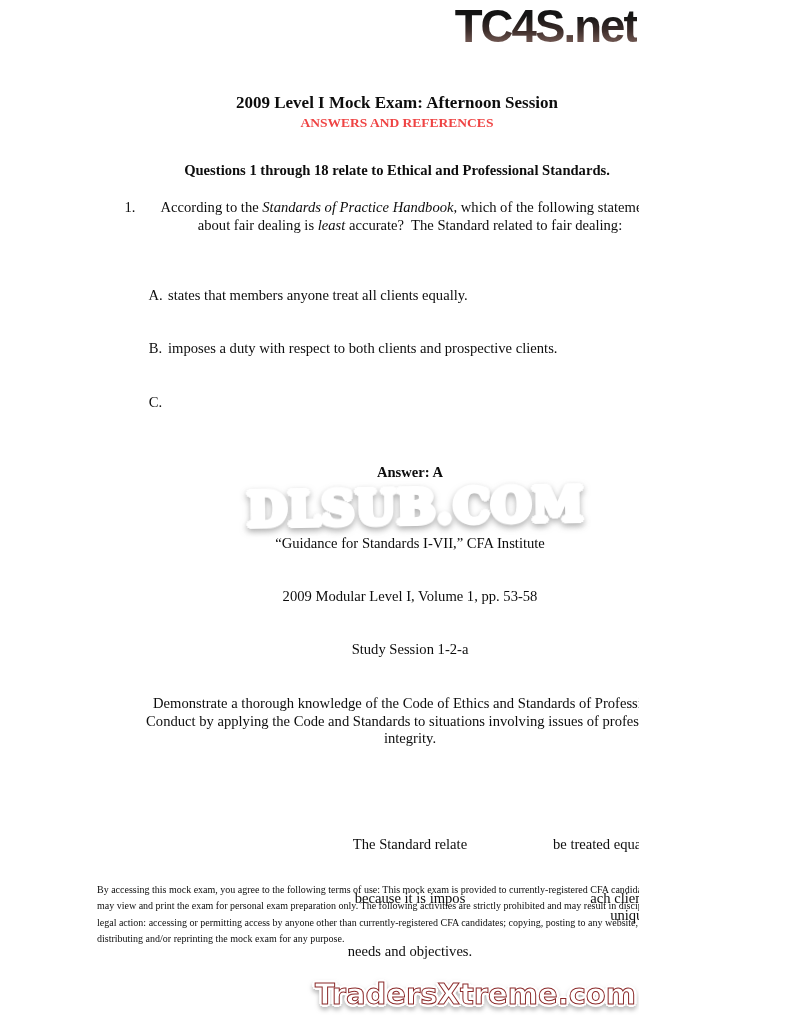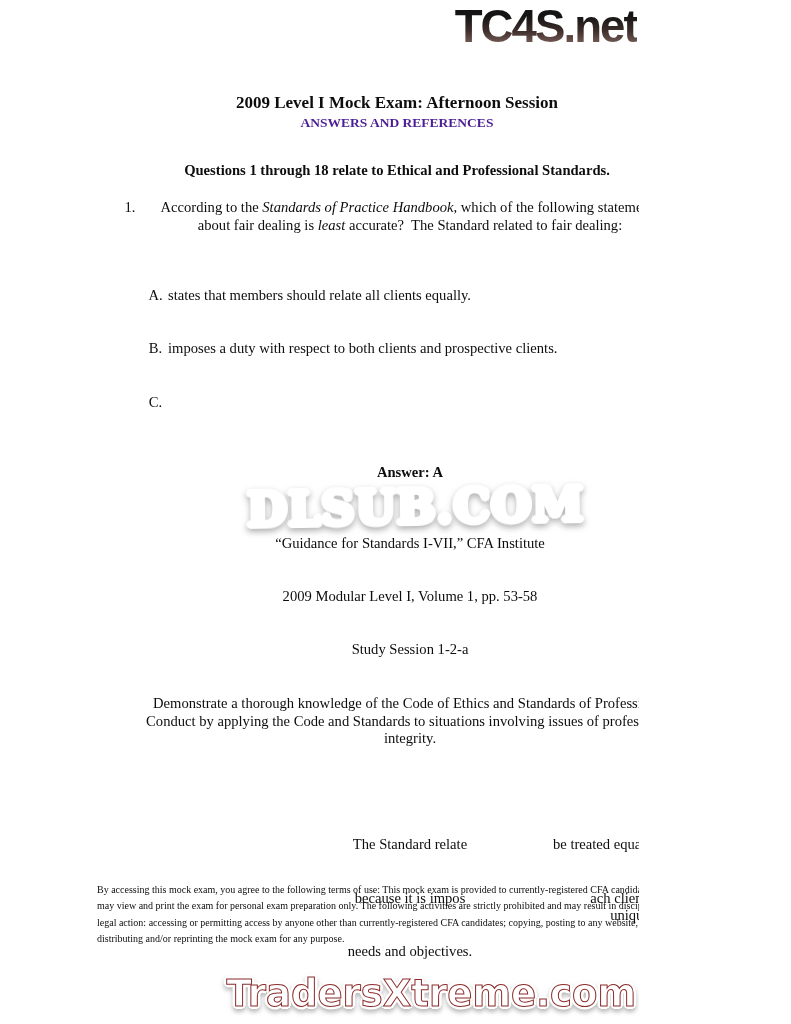--- a/index.html
+++ b/index.html
@@ -25,21 +25,21 @@
     -webkit-background-clip:text; background-clip:text;
     -webkit-text-fill-color:transparent; color:transparent;
     text-shadow:-3px 0 0 #fff,3px 0 0 #fff,0 -3px 0 #fff,0 3px 0 #fff,
                 -2px -2px 0 #fff,2px -2px 0 #fff,-2px 2px 0 #fff,2px 2px 0 #fff;
     filter:drop-shadow(0 3px 3px rgba(110,110,110,.55));
     transform:rotate(-1deg);
   }
   .traders{
     position:absolute; right:3px; top:974px;
     font-family:"DejaVu Sans", sans-serif; font-weight:bold;
-    font-size:37px; line-height:40px; letter-spacing:0;
+    font-size:29px; line-height:40px; letter-spacing:0;
     background:linear-gradient(180deg,#e49a96 5%,#d67270 45%,#b04a48 95%);
     -webkit-background-clip:text; background-clip:text;
     -webkit-text-fill-color:transparent; color:transparent;
     -webkit-text-stroke:1px #8b2a2a;
     text-shadow:-3px 0 0 #fff,3px 0 0 #fff,0 -3px 0 #fff,0 3px 0 #fff,
                 -2px -2px 0 #fff,2px -2px 0 #fff,-2px 2px 0 #fff,2px 2px 0 #fff;
     filter:drop-shadow(0 3px 2px rgba(120,120,120,.5));
   }
   
   .content{position:absolute; left:117px; top:93px; width:560px;
@@ -65,33 +65,33 @@
 </style>
 </head>
 <body>
 
 <div class="page">
 
   <div class="tc4s">TC4S.net</div>
 
   <div class="content">
     <div class="title">2009 Level I Mock Exam: Afternoon Session</div>
-    <div class="subtitle" style="color:#4c1d95;">ANSWERS AND REFERENCES</div>
+    <div class="subtitle" style="color:#ef4444;">ANSWERS AND REFERENCES</div>
 
     <div class="section-heading">Questions 1 through 18 relate to Ethical and Professional Standards.</div>
 
     <div class="question">
       <div class="q-num">1.</div>
       <div class="q-text"><span>According to the </span><i>Standards of Practice Handbook</i><span>, which of the following statements about fair dealing is </span><i>least</i><span> accurate?  The Standard related to fair dealing:</span></div>
     </div>
 
     <div class="block">
       <div class="opt">
         <div class="opt-letter">A.</div>
-        <div>states that members should relate all clients equally.</div>
+        <div>states that members anyone treat all clients equally.</div>
       </div>
       <div class="opt">
         <div class="opt-letter">B.</div>
         <div>imposes a duty with respect to both clients and prospective clients.</div>
       </div>
       <div class="opt">
         <div class="opt-letter">C.</div>
       </div>
     </div>
 

